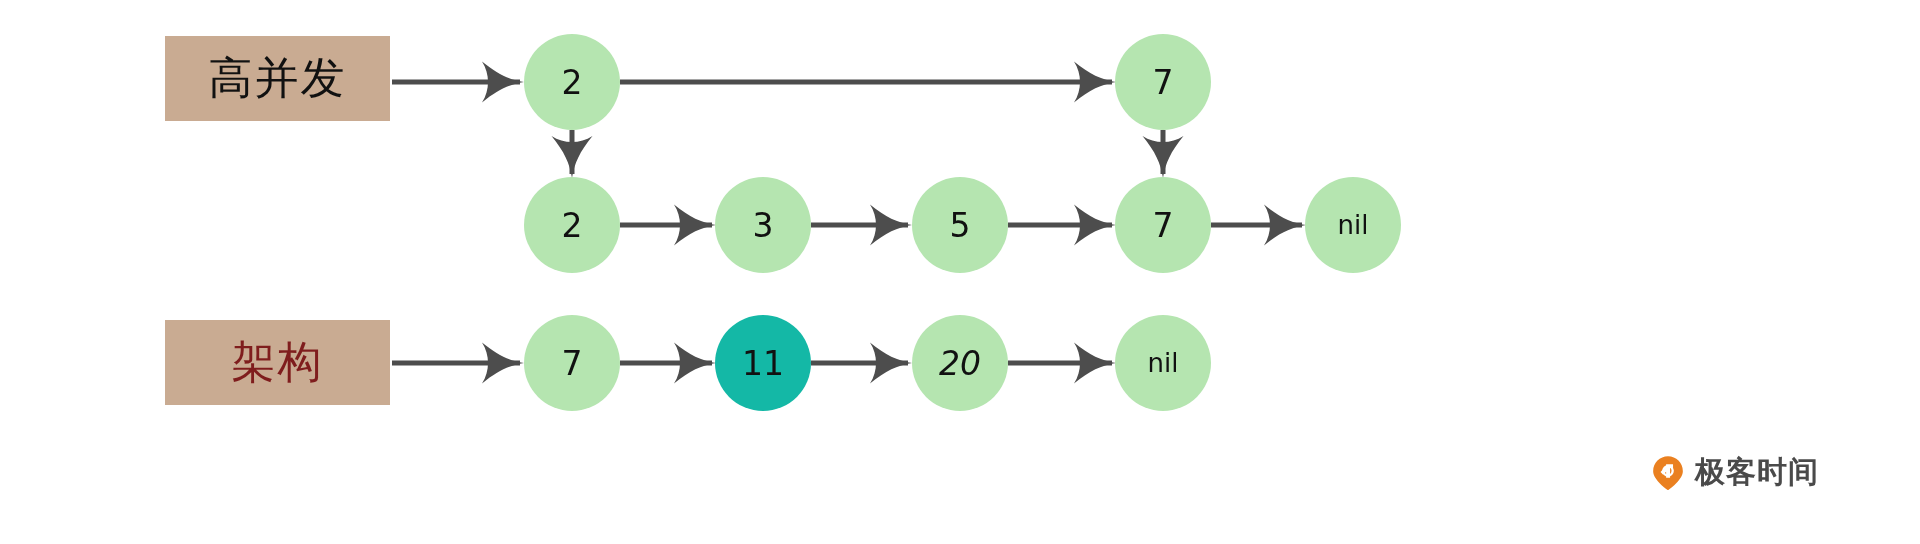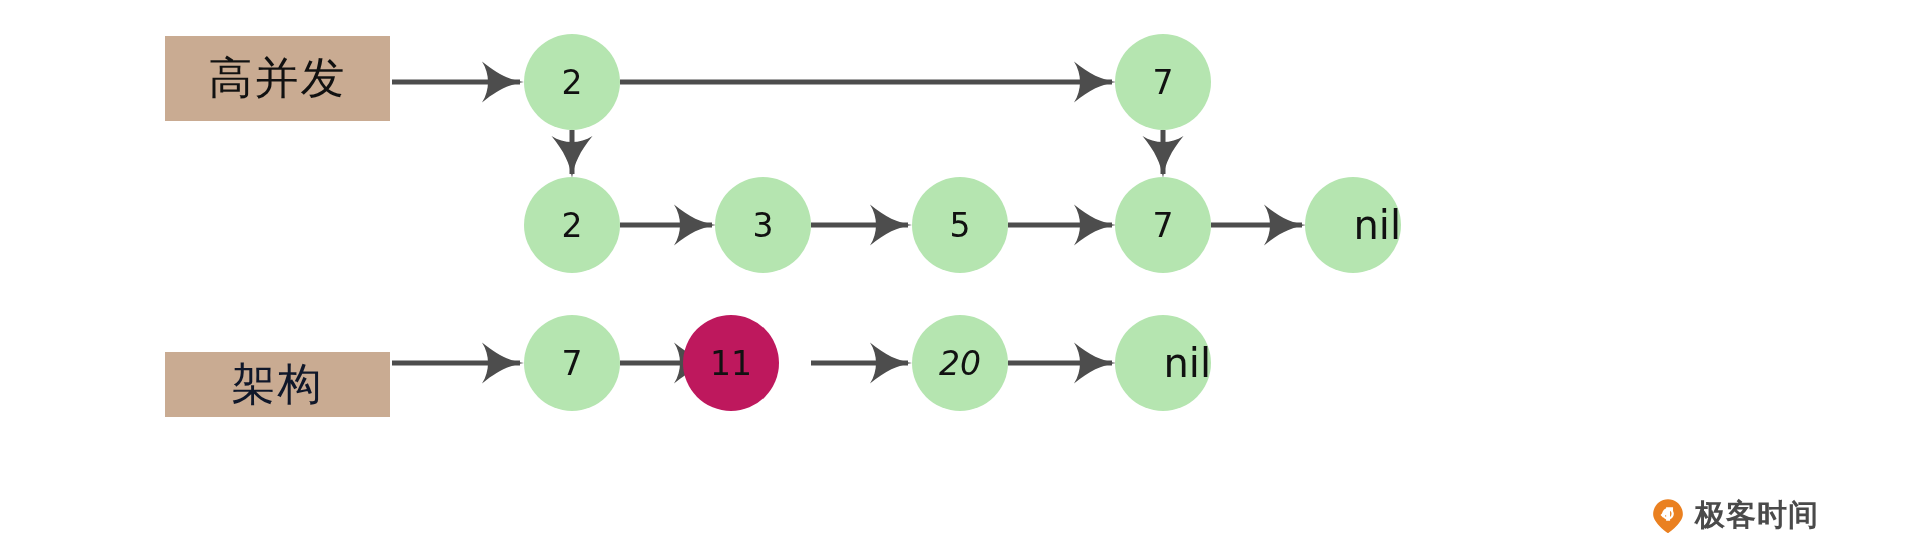--- a/index.html
+++ b/index.html
@@ -39,27 +39,26 @@
     position: absolute;
     border-radius: 50%;
     background: #b5e5b0;
     display: flex;
     align-items: center;
     justify-content: center;
     color: #111111;
     font-size: 33px;
     font-family: "DejaVu Sans", "Liberation Sans", sans-serif;
   }
-  .node.nil { font-size: 40px; justify-content: flex-end; }
+  .node.nil { font-size: 26px; }
   .logo {
     position: absolute;
     display: flex;
     align-items: center;
     gap: 9px;
-    margin-top: 43px;
   }
   .logo-mark {
     width: 36px;
     height: 36px;
     flex: none;
   }
   .logo-text {
     font-size: 30px;
     color: #4a4a4a;
     font-family: "DejaVu Sans", "Liberation Sans", sans-serif;
@@ -93,21 +92,21 @@
         <line x1="392" y1="363" x2="520" y2="363" marker-end="url(#arrowR)"></line>
         <line x1="620" y1="363" x2="712" y2="363" marker-end="url(#arrowR)"></line>
         <line x1="811" y1="363" x2="908" y2="363" marker-end="url(#arrowR)"></line>
         <line x1="1008" y1="363" x2="1112" y2="363" marker-end="url(#arrowR)"></line>
       </g>
   </svg>
 
   <div class="label-box" id="lb0" style="left: 165px; top: 36px; width: 225px; height: 85px; background: rgb(201, 171, 146); color: rgb(17, 17, 17);">
       <span>高并发</span>
     </div>
-  <div class="label-box" id="lb1" style="left: 165px; top: 320px; width: 225px; height: 65px; background: rgb(201, 171, 146); color: #0f172a; margin-top: 32px;">
+  <div class="label-box" id="lb1" style="left: 165px; top: 320px; width: 225px; height: 85px; background: rgb(201, 171, 146); color: #7f1d1d;">
       <span>架构</span>
     </div>
 
   <div class="node" id="n-top-0" style="left: 524px; top: 34px; width: 96px; height: 96px; background: rgb(181, 229, 176); color: rgb(17, 17, 17);">
       <span>2</span>
     </div>
   <div class="node" id="n-top-1" style="left: 1115px; top: 34px; width: 96px; height: 96px; background: rgb(181, 229, 176); color: rgb(17, 17, 17);">
       <span>7</span>
     </div>
 
@@ -123,21 +122,21 @@
   <div class="node" id="n-mid-3" style="left: 1115px; top: 177px; width: 96px; height: 96px; background: rgb(181, 229, 176); color: rgb(17, 17, 17);">
       <span>7</span>
     </div>
   <div class="node nil" id="n-mid-4" style="left: 1305px; top: 177px; width: 96px; height: 96px; background: rgb(181, 229, 176); color: rgb(17, 17, 17);">
       <span>nil</span>
     </div>
 
   <div class="node" id="n-bot-0" style="left: 524px; top: 315px; width: 96px; height: 96px; background: rgb(181, 229, 176); color: rgb(17, 17, 17);">
       <span>7</span>
     </div>
-  <div class="node" id="n-bot-1" style="left: 683px; top: 315px; width: 96px; height: 96px; background: #be185d; color: rgb(17, 17, 17);">
+  <div class="node" id="n-bot-1" style="left: 715px; top: 315px; width: 96px; height: 96px; background: #14b8a6; color: rgb(17, 17, 17);">
       <span>11</span>
     </div>
   <div class="node" id="n-bot-2" style="left: 912px; top: 315px; width: 96px; height: 96px; background: rgb(181, 229, 176); color: rgb(17, 17, 17); font-style: italic;">
       <span>20</span>
     </div>
   <div class="node nil" id="n-bot-3" style="left: 1115px; top: 315px; width: 96px; height: 96px; background: rgb(181, 229, 176); color: rgb(17, 17, 17);">
       <span>nil</span>
     </div>
 
   <div class="logo" id="logo" style="left: 1650px; top: 452px;">

